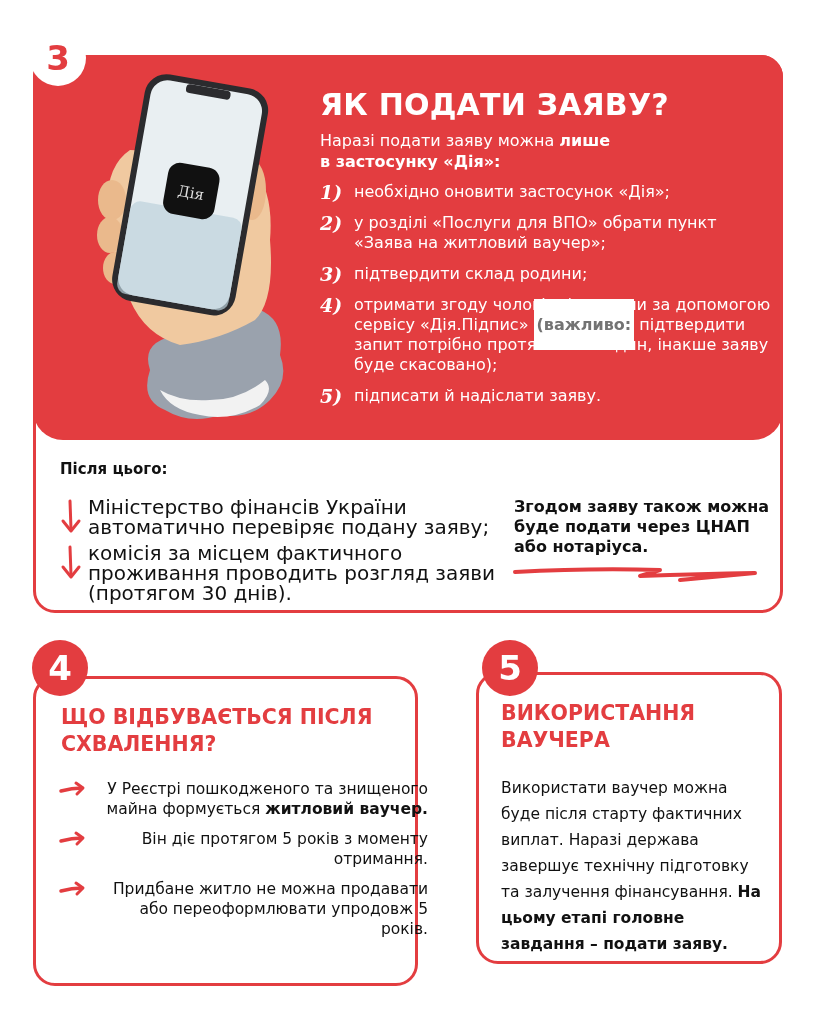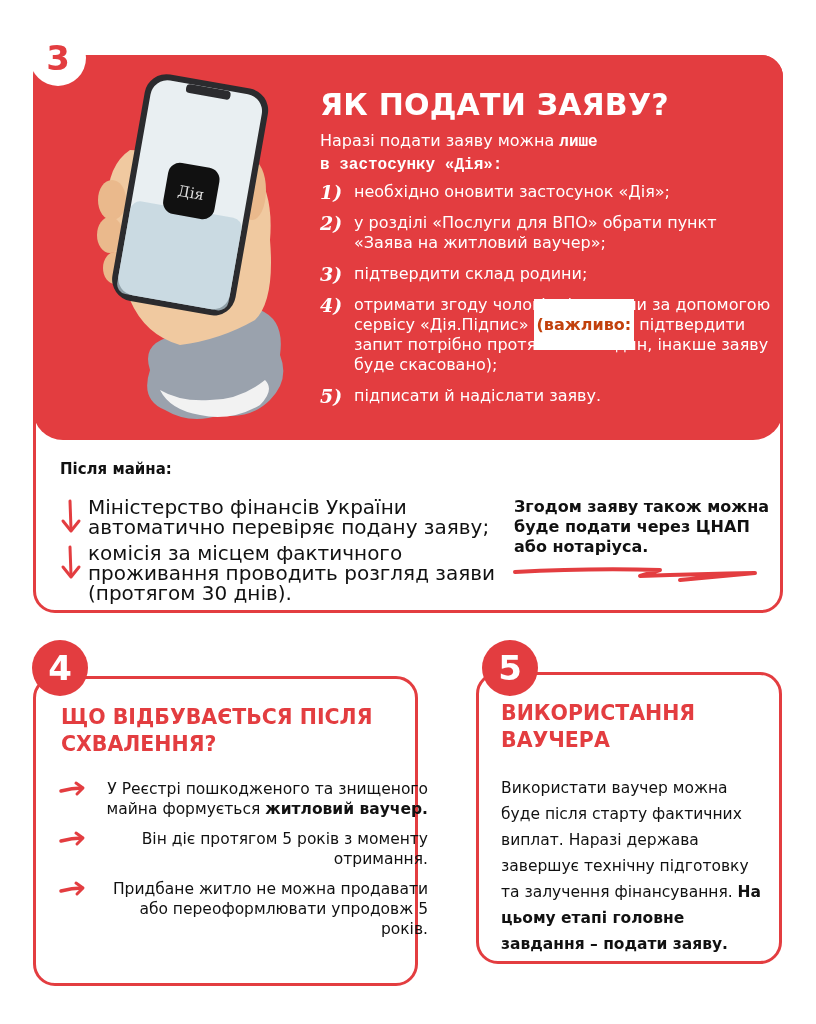--- a/index.html
+++ b/index.html
@@ -26,30 +26,30 @@
     .phone-art { position: absolute; left: 70px; top: 70px; width: 230px; height: 360px; }
 
     .sec3-title {
       position: absolute; left: 320px; top: 87px; color: #fff;
       font-weight: 800; font-size: 30px; letter-spacing: 0.2px;
     }
     .sec3-intro {
       position: absolute; left: 320px; top: 130px; width: 440px; color: #fff;
       font-size: 16px; line-height: 21px;
     }
-    .sec3-intro b { font-weight: 800; font-family: Liberation Mono, monospace; }
+    .sec3-intro b { font-weight: 800; }
 
     .steps { position: absolute; left: 320px; top: 182px; width: 460px; color: #fff; }
     .step { display: flex; align-items: flex-start; font-size: 16px; line-height: 20px; margin-bottom: 11px; }
     .step-num {
       width: 34px; flex: 0 0 34px; font-family: "DejaVu Serif", serif;
       font-style: italic; font-weight: 700; font-size: 19px; line-height: 20px;
     }
     .step-text { flex: 1; }
-    .hl { background: #fff; color: #c2410c; font-weight: 800; padding: 16px 3px; }
+    .hl { background: #fff; color: #737373; font-weight: 800; padding: 16px 3px; }
 
     .after-title { position: absolute; left: 60px; top: 460px; font-weight: 800; font-size: 15px; }
     .after-list { position: absolute; left: 60px; top: 497px; width: 450px; }
     .after-item { display: flex; align-items: flex-start; margin-bottom: 6px; }
     .arrow-down { width: 28px; flex: 0 0 28px; height: 40px; }
     .after-text { font-size: 20px; line-height: 20px; }
 
     .note {
       position: absolute; left: 514px; top: 497px; width: 260px;
       font-weight: 800; font-size: 16px; line-height: 20px;
@@ -132,21 +132,21 @@
   <div class="step">
     <span class="step-num">4)</span>
     <span class="step-text"><span>отримати згоду чоловіка/дружини за допомогою сервісу «Дія.Підпис» </span><span class="hl">(важливо:</span><span> підтвердити запит потрібно протягом 36 годин, інакше заяву буде скасовано);</span></span>
   </div>
   <div class="step">
     <span class="step-num">5)</span>
     <span class="step-text">підписати й надіслати заяву.</span>
   </div>
 </div>
 
-<div class="after-title">Після майна:</div>
+<div class="after-title">Після цього:</div>
 <div class="after-list">
   <div class="after-item">
     <svg class="arrow-down" viewBox="0 0 28 40">
       <path d="M10 4 L11 32" stroke="#e33d40" stroke-width="3" fill="none" stroke-linecap="round"></path>
       <path d="M3 24 L11 34 L19 24" stroke="#e33d40" stroke-width="3" fill="none" stroke-linecap="round" stroke-linejoin="round"></path>
     </svg>
     <span class="after-text">Міністерство фінансів України автоматично перевіряє подану заяву;</span>
   </div>
   <div class="after-item">
     <svg class="arrow-down" viewBox="0 0 28 40">

